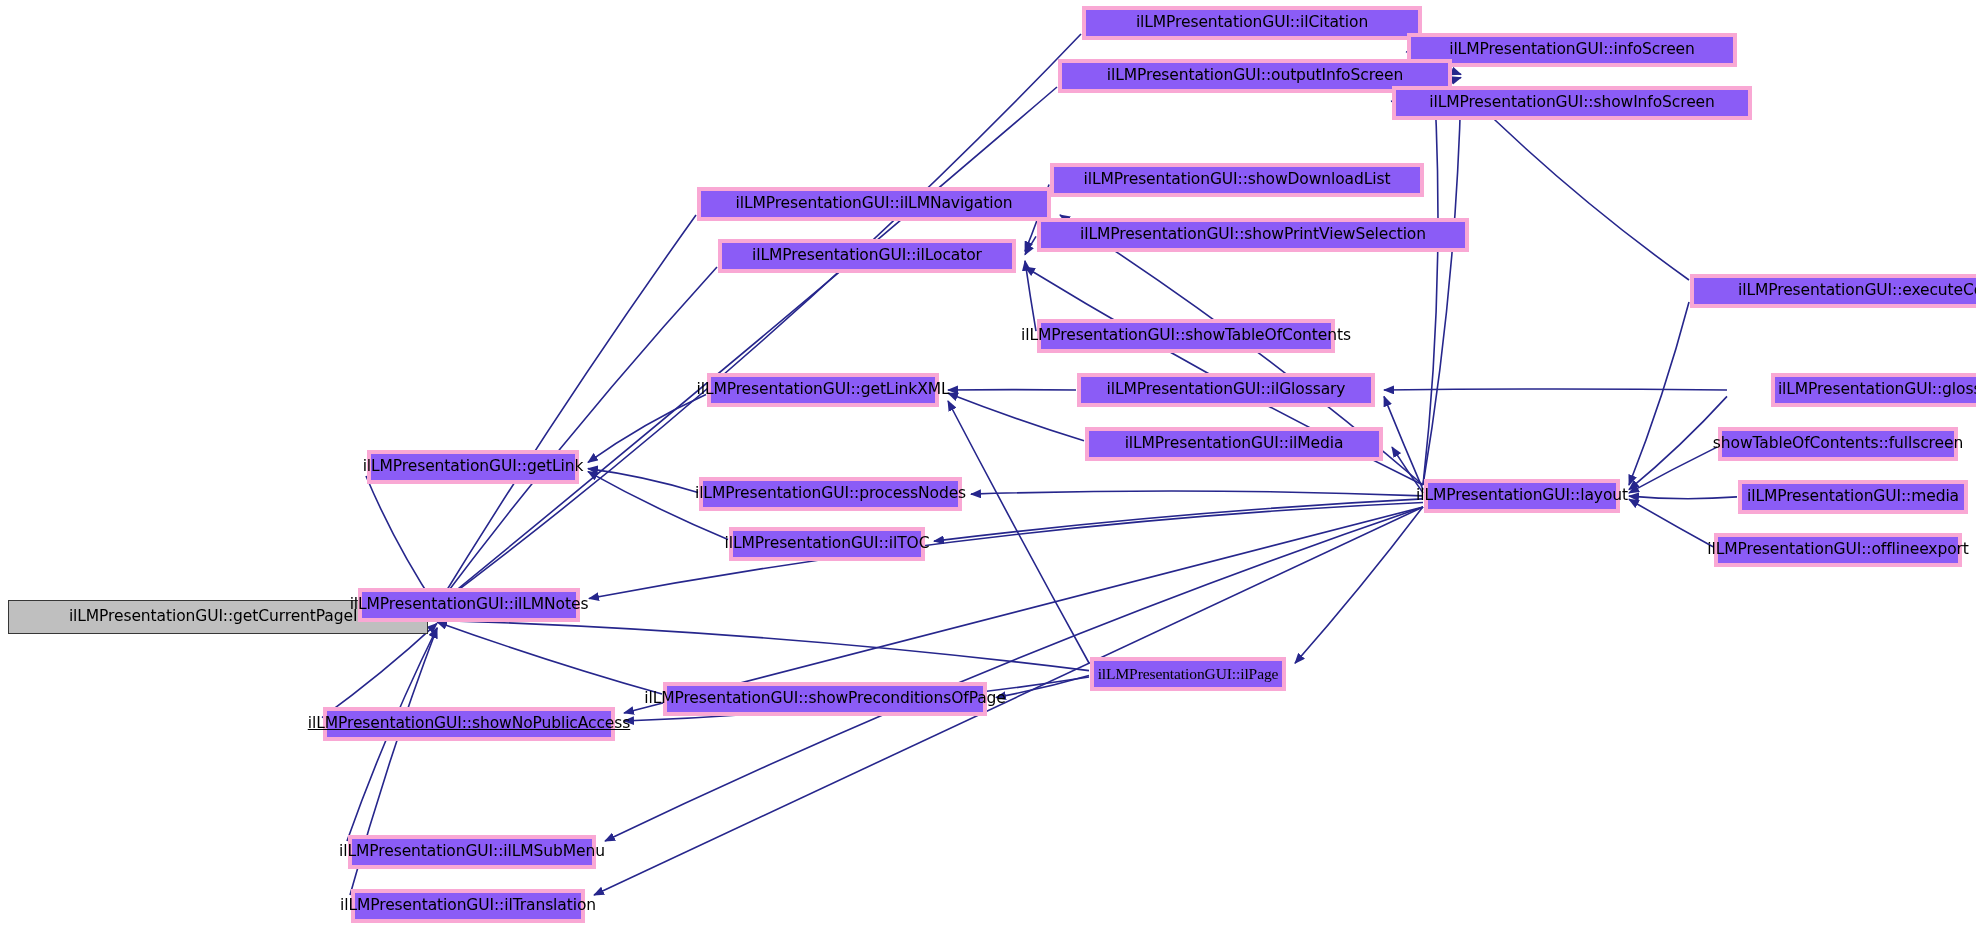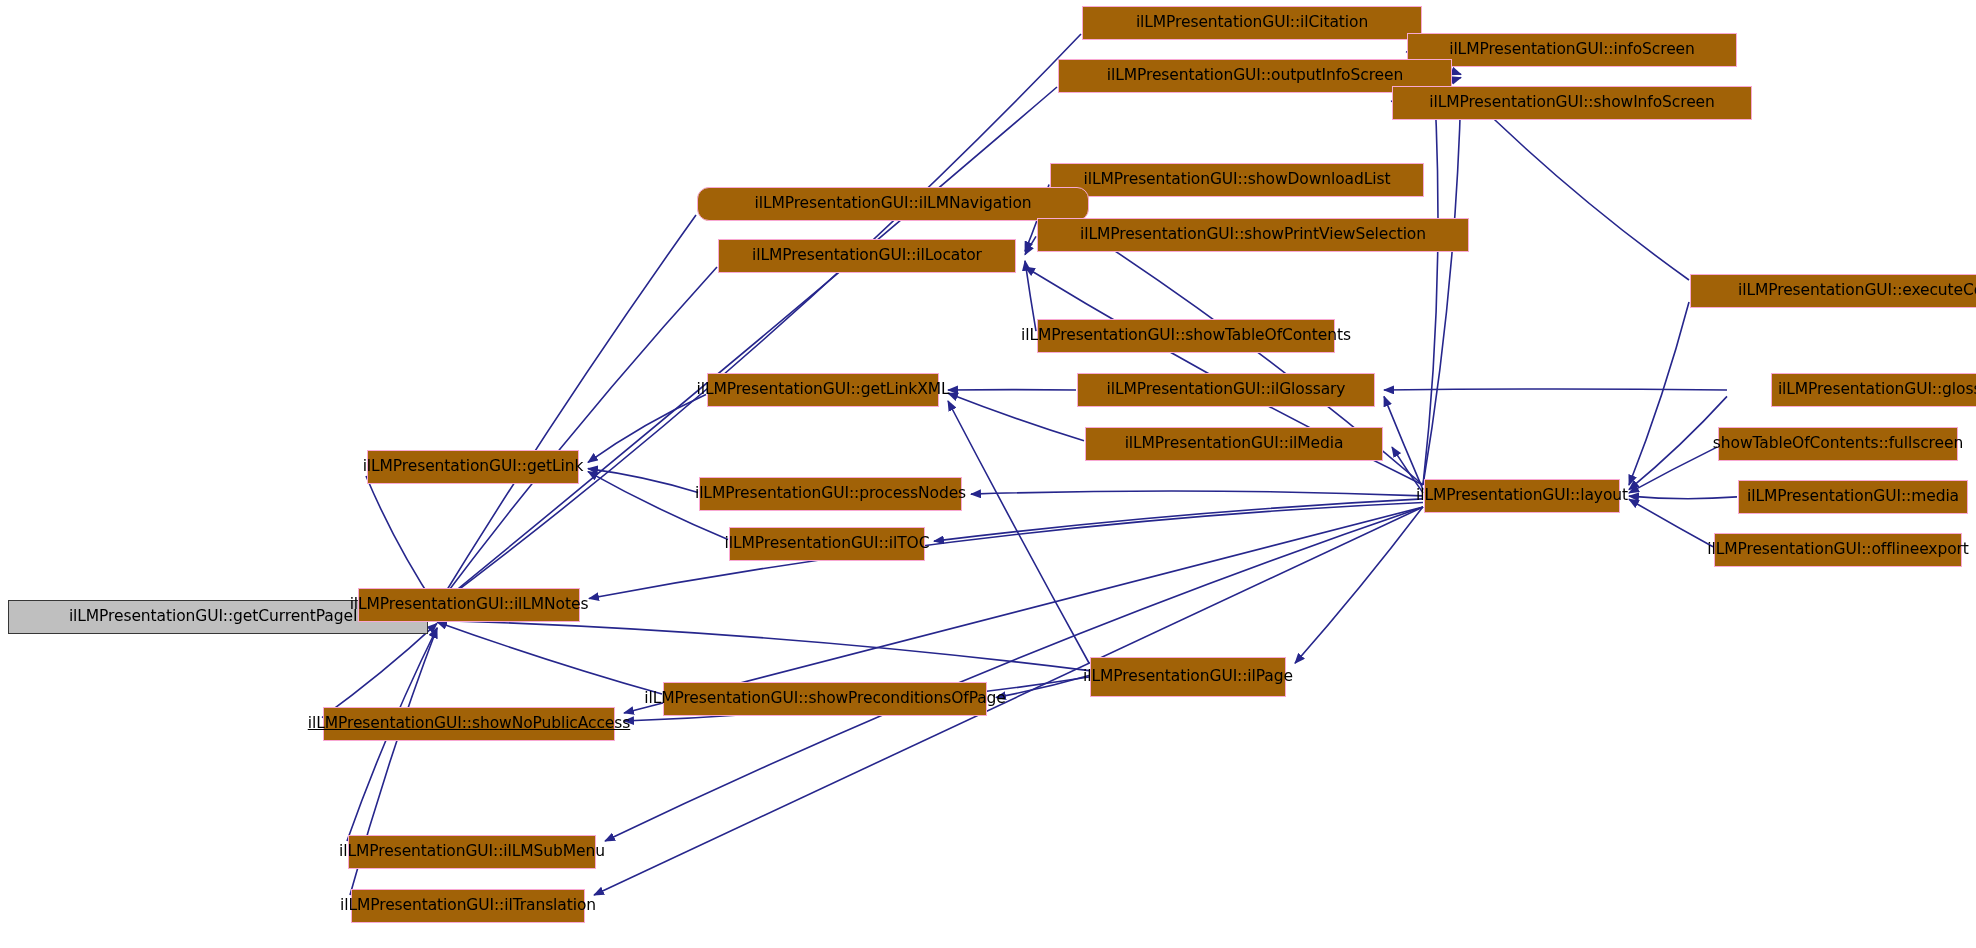--- a/index.html
+++ b/index.html
@@ -2,22 +2,22 @@
 <html><head>
 <meta charset="utf-8">
 <style>
   html,body{margin:0;padding:0;background:#ffffff;}
   body{font-family:"DejaVu Sans","Liberation Sans",sans-serif;}
   #canvas{position:relative;width:1976px;height:948px;background:#ffffff;overflow:hidden;}
   #edges{position:absolute;left:0;top:0;width:1976px;height:948px;}
   .node{
     position:absolute;
     box-sizing:border-box;
-    background:#a16207;
-    border:1px solid #f9a8d4;
+    background:#8b5cf6;
+    border:4px solid #f9a8d4;
     display:flex;align-items:center;justify-content:center;
     color:#000000;
     font-size:15.5px;
     line-height:1;
     white-space:nowrap;
     letter-spacing:-0.1px;
     z-index:5;
   }
   .node.root{background:#bfbfbf;border:1px solid #363636;}
   .node .lbl{display:block;padding:0 7px;}
@@ -91,21 +91,21 @@
       </div>
       <div class="node" style="left: 1058px; top: 59px; width: 394px; height: 34px;">
         <span class="lbl">ilLMPresentationGUI::outputInfoScreen</span>
       </div>
       <div class="node" style="left: 1392px; top: 86px; width: 360px; height: 34px;">
         <span class="lbl">ilLMPresentationGUI::showInfoScreen</span>
       </div>
       <div class="node" style="left: 1050px; top: 163px; width: 374px; height: 34px;">
         <span class="lbl">ilLMPresentationGUI::showDownloadList</span>
       </div>
-      <div class="node" style="left: 697px; top: 187px; width: 392px; height: 34px; border-radius: 12px;">
+      <div class="node" style="left: 697px; top: 187px; width: 354px; height: 34px;">
         <span class="lbl">ilLMPresentationGUI::ilLMNavigation</span>
       </div>
       <div class="node" style="left: 1037px; top: 218px; width: 432px; height: 34px;">
         <span class="lbl">ilLMPresentationGUI::showPrintViewSelection</span>
       </div>
       <div class="node" style="left: 718px; top: 239px; width: 298px; height: 34px;">
         <span class="lbl">ilLMPresentationGUI::ilLocator</span>
       </div>
       <div class="node" style="left: 1690px; top: 274px; width: 400px; height: 34px;">
         <span class="lbl">ilLMPresentationGUI::executeCommand</span>
@@ -142,21 +142,21 @@
       </div>
       <div class="node" style="left: 1714px; top: 533px; width: 248px; height: 34px;">
         <span class="lbl">ilLMPresentationGUI::offlineexport</span>
       </div>
       <div class="node" style="left: 729px; top: 527px; width: 196px; height: 34px;">
         <span class="lbl">ilLMPresentationGUI::ilTOC</span>
       </div>
       <div class="node" style="left: 358px; top: 588px; width: 222px; height: 34px;">
         <span class="lbl">ilLMPresentationGUI::ilLMNotes</span>
       </div>
-      <div class="node" style="left: 1090px; top: 657px; width: 196px; height: 40px;">
+      <div class="node" style="left: 1090px; top: 657px; width: 196px; height: 34px; font-family: Liberation Serif, serif;">
         <span class="lbl">ilLMPresentationGUI::ilPage</span>
       </div>
       <div class="node" style="left: 663px; top: 682px; width: 324px; height: 34px;">
         <span class="lbl">ilLMPresentationGUI::showPreconditionsOfPage</span>
       </div>
       <div class="node" style="left: 323px; top: 707px; width: 292px; height: 34px; text-decoration: underline;">
         <span class="lbl">ilLMPresentationGUI::showNoPublicAccess</span>
       </div>
       <div class="node" style="left: 348px; top: 835px; width: 248px; height: 34px;">
         <span class="lbl">ilLMPresentationGUI::ilLMSubMenu</span>

